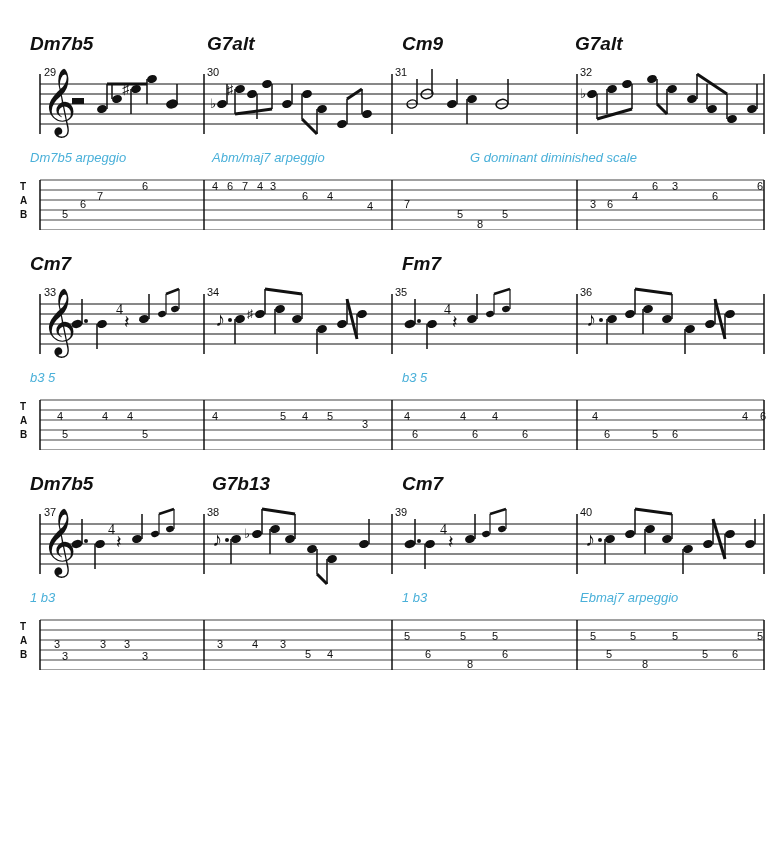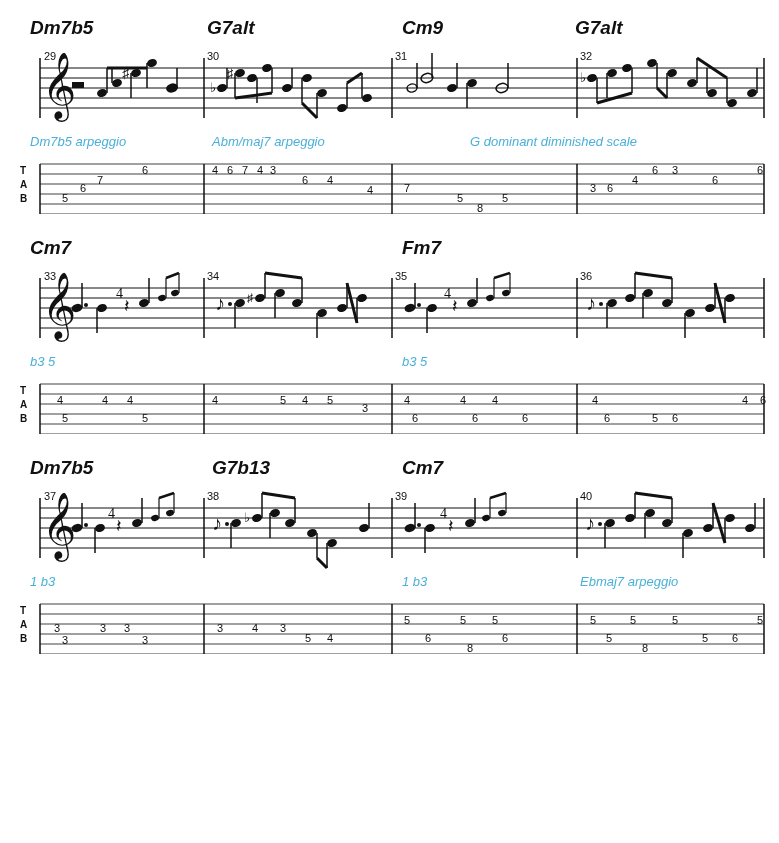--- a/index.html
+++ b/index.html
@@ -7,21 +7,21 @@
       background: #fff;
       font-family: 'Georgia', serif;
       width: 779px;
       min-height: 843px;
       overflow-x: hidden;
     }
 
     .page {
       width: 779px;
       background: #fff;
-      padding: 12px 12px;
+      padding: 28px 12px;
     }
 
     
     .section {
       margin-bottom: 18px;
       position: relative;
     }
 
     
     .staff-svg {

